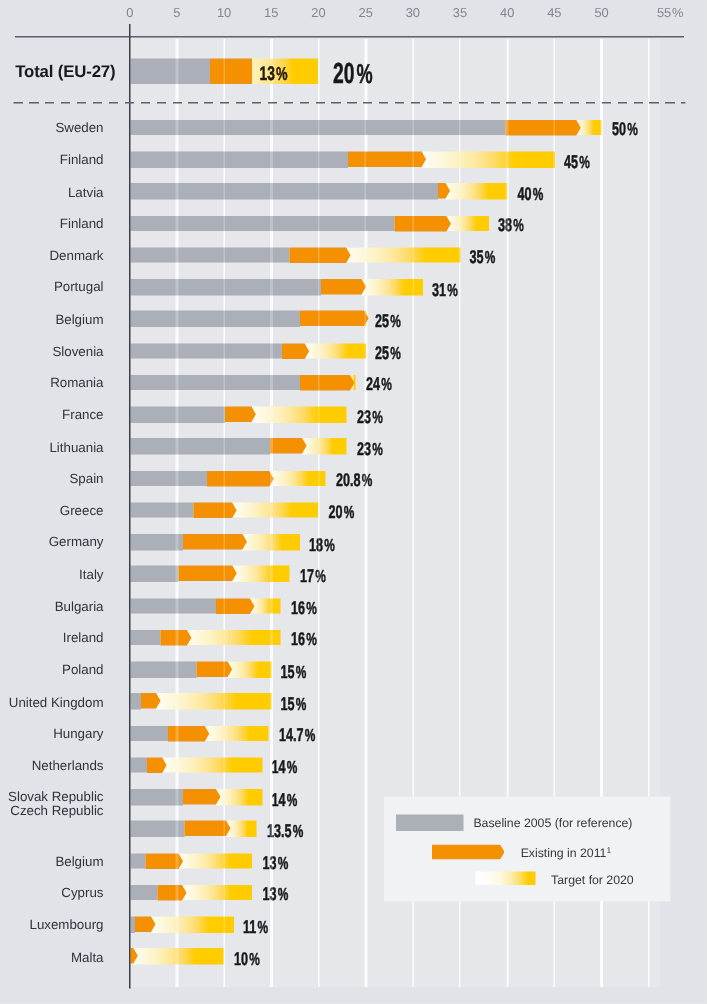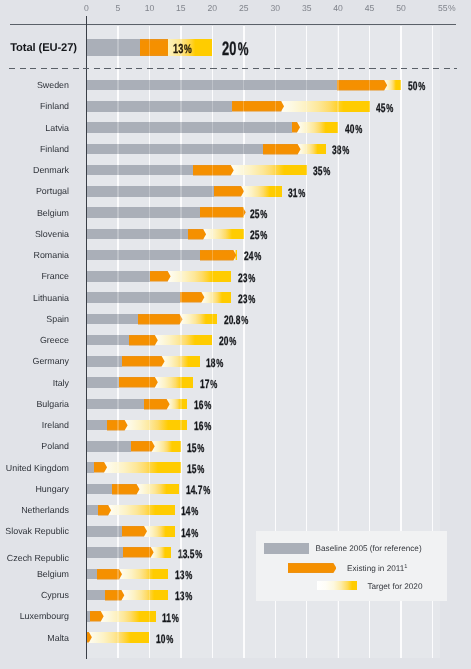--- a/index.html
+++ b/index.html
@@ -424,21 +424,21 @@
           <linearGradient id="og21" x1="0" y1="0" x2="0" y2="1">
             <stop offset="0" stop-color="#E8921C"></stop>
             <stop offset="0.14" stop-color="#F59000"></stop>
             <stop offset="0.86" stop-color="#F59000"></stop>
             <stop offset="1" stop-color="#E8921C"></stop>
           </linearGradient>
         </defs>
         <path d="M0 0 H22.01818181818183 L25.01818181818183 5.2 L22.01818181818183 10.4 H0 Z" fill="url(#og21)"></path>
       </svg>
       <div class="val-label" style="left: 181.173px; top: 525.55px;">14<span class="pc">%</span></div>
-      <div class="row-label" style="top: 553px; text-align: right;">Czech Republic</div>
+      <div class="row-label" style="top: 535px; text-align: right;">Czech Republic</div>
       <div class="bar-base" style="left: 86.5px; top: 547.4px; width: 36.4873px; height: 10.4px;"></div>
       <div class="bar-target" style="left: 150.667px; top: 547.4px; width: 20.76px; height: 10.4px; background: linear-gradient(to right, rgb(254, 253, 244) 0%, rgb(253, 248, 222) 13%, rgb(253, 242, 196) 26%, rgb(253, 231, 152) 42%, rgb(254, 219, 104) 54%, rgb(255, 209, 40) 64%, rgb(255, 204, 0) 70%, rgb(255, 204, 0) 100%);"></div>
       <svg width="31.679999999999993" height="10.4" viewBox="0 0 31.679999999999993 10.4" style="position: absolute; left: 122.987px; top: 547.4px; overflow: visible;">
         <defs>
           <linearGradient id="og22" x1="0" y1="0" x2="0" y2="1">
             <stop offset="0" stop-color="#E8921C"></stop>
             <stop offset="0.14" stop-color="#F59000"></stop>
             <stop offset="0.86" stop-color="#F59000"></stop>
             <stop offset="1" stop-color="#E8921C"></stop>
           </linearGradient>

